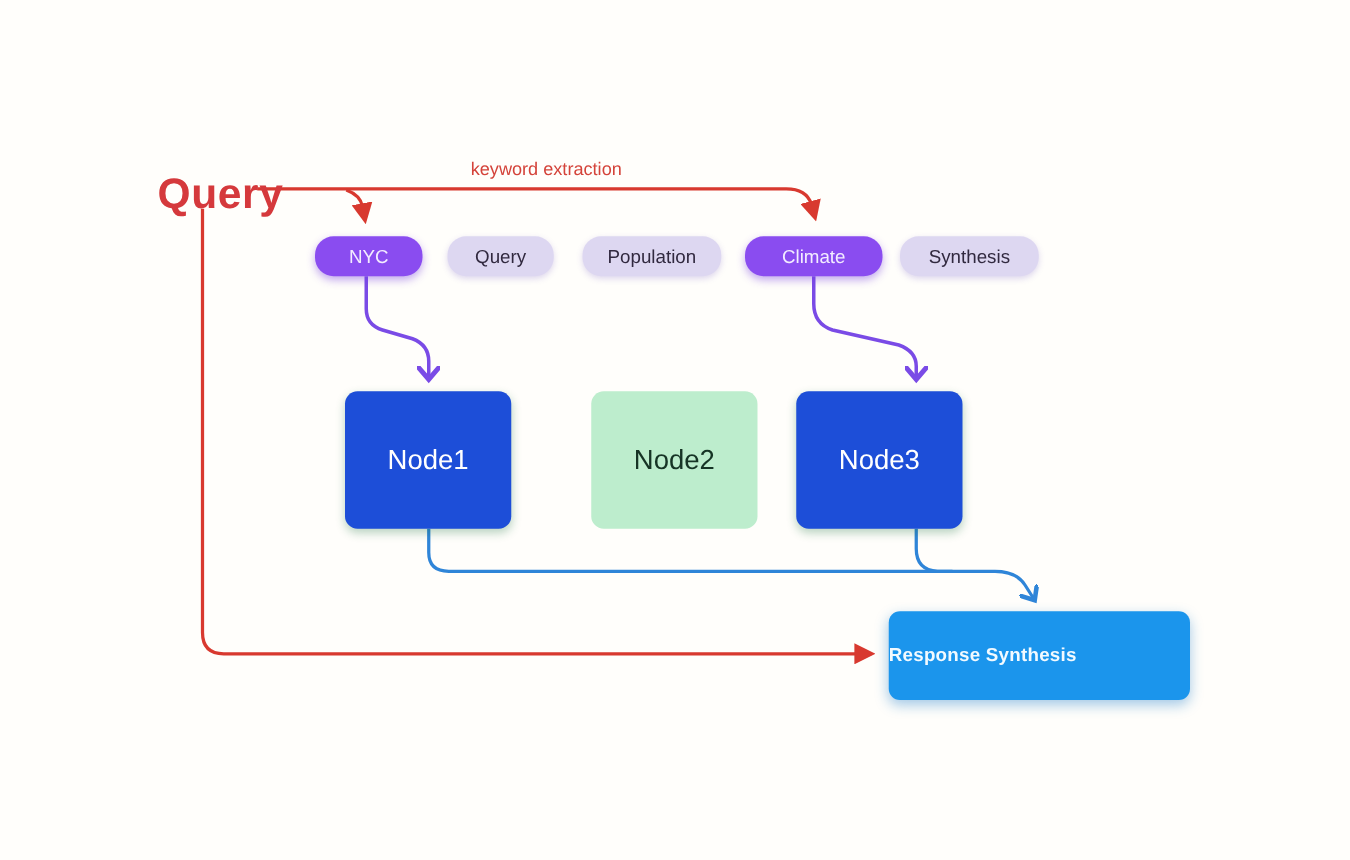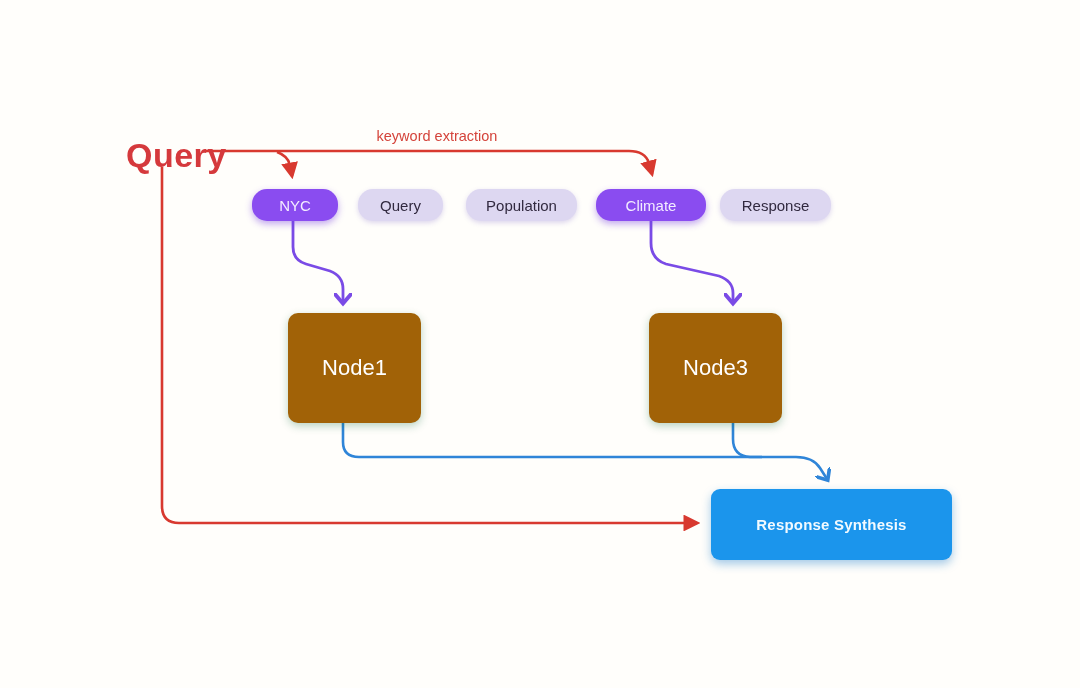--- a/index.html
+++ b/index.html
@@ -46,35 +46,34 @@
   .pill-climate{left:596px;width:110px;}
   .pill-politics{left:720px;width:111px;}
 
   .node{
     position:absolute;top:313px;height:110px;width:133px;
     border-radius:10px;
     display:flex;align-items:center;justify-content:center;
     font-size:22px;
   }
   .node.active{
-    background:#a16207;color:#ffffff;
+    background:#1d4ed8;color:#ffffff;
     box-shadow:0 3px 8px rgba(20,110,60,0.3);
-    margin-left:12px;
   }
   .node.inactive{
     background:#bdedcd;color:#163425;
   }
   .node-1{left:276px;}
   .node-2{left:473px;}
   .node-3{left:637px;}
 
   .response-box{
     position:absolute;left:711px;top:489px;width:241px;height:71px;
     background:#1b95ec;border-radius:9px;
-    display:flex;align-items:center;justify-content:center;
+    display:flex;align-items:center;
     font-size:15px;font-weight:bold;color:#f2faff;
     box-shadow:0 4px 10px rgba(23,120,200,0.4);
     letter-spacing:0.2px;
   }
 </style>
 </head>
 <body>
 
 <div class="canvas">
 
@@ -115,25 +114,28 @@
   <div class="pill unselected pill-city">
     <span>Query</span>
   </div>
   <div class="pill unselected pill-population">
     <span>Population</span>
   </div>
   <div class="pill selected pill-climate">
     <span>Climate</span>
   </div>
   <div class="pill unselected pill-politics">
-    <span>Response</span>
+    <span>Synthesis</span>
   </div>
 
   <div class="node active node-1">
     <span>Node1</span>
+  </div>
+  <div class="node inactive node-2">
+    <span>Node2</span>
   </div>
   <div class="node active node-3">
     <span>Node3</span>
   </div>
 
   <div class="response-box">
     <span>Response Synthesis</span>
   </div>
 
 </div>

